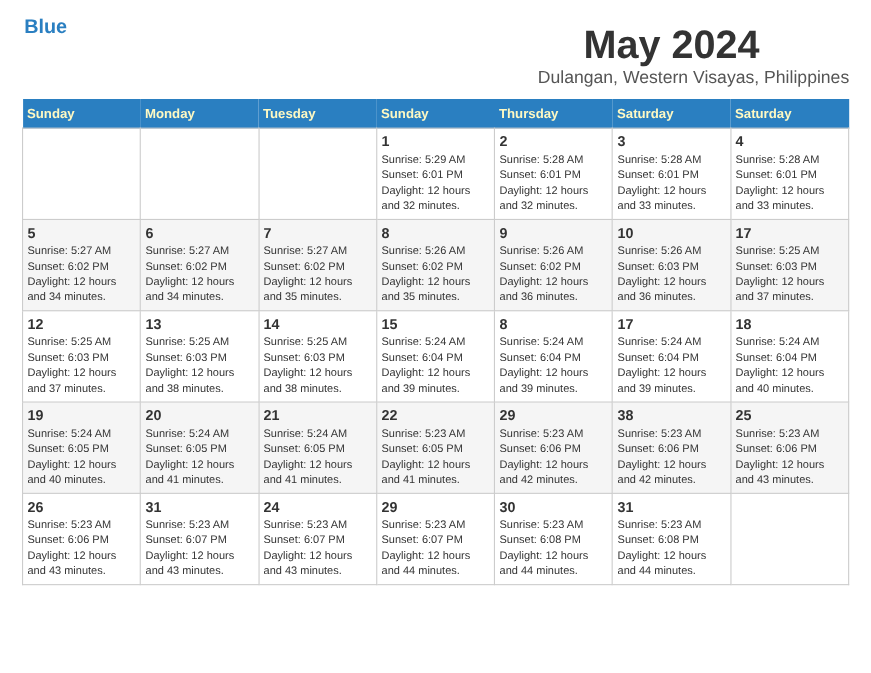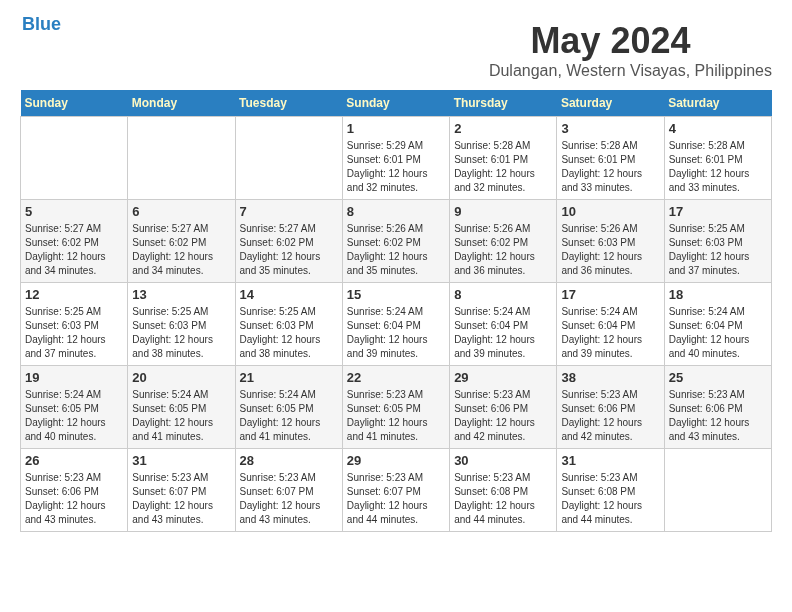--- a/index.html
+++ b/index.html
@@ -268,21 +268,21 @@
           Sunrise: 5:23 AM<br>Sunset: 6:06 PM<br>Daylight: 12 hours and 43 minutes.
         </div>
       </td>
         <td>
         <div class="day-number">31</div>
         <div class="day-info">
           Sunrise: 5:23 AM<br>Sunset: 6:07 PM<br>Daylight: 12 hours and 43 minutes.
         </div>
       </td>
         <td>
-        <div class="day-number">28</div>
+        <div class="day-number">24</div>
         <div class="day-info">
           Sunrise: 5:23 AM<br>Sunset: 6:07 PM<br>Daylight: 12 hours and 43 minutes.
         </div>
       </td>
         <td>
         <div class="day-number">29</div>
         <div class="day-info">
           Sunrise: 5:23 AM<br>Sunset: 6:07 PM<br>Daylight: 12 hours and 44 minutes.
         </div>
       </td>

